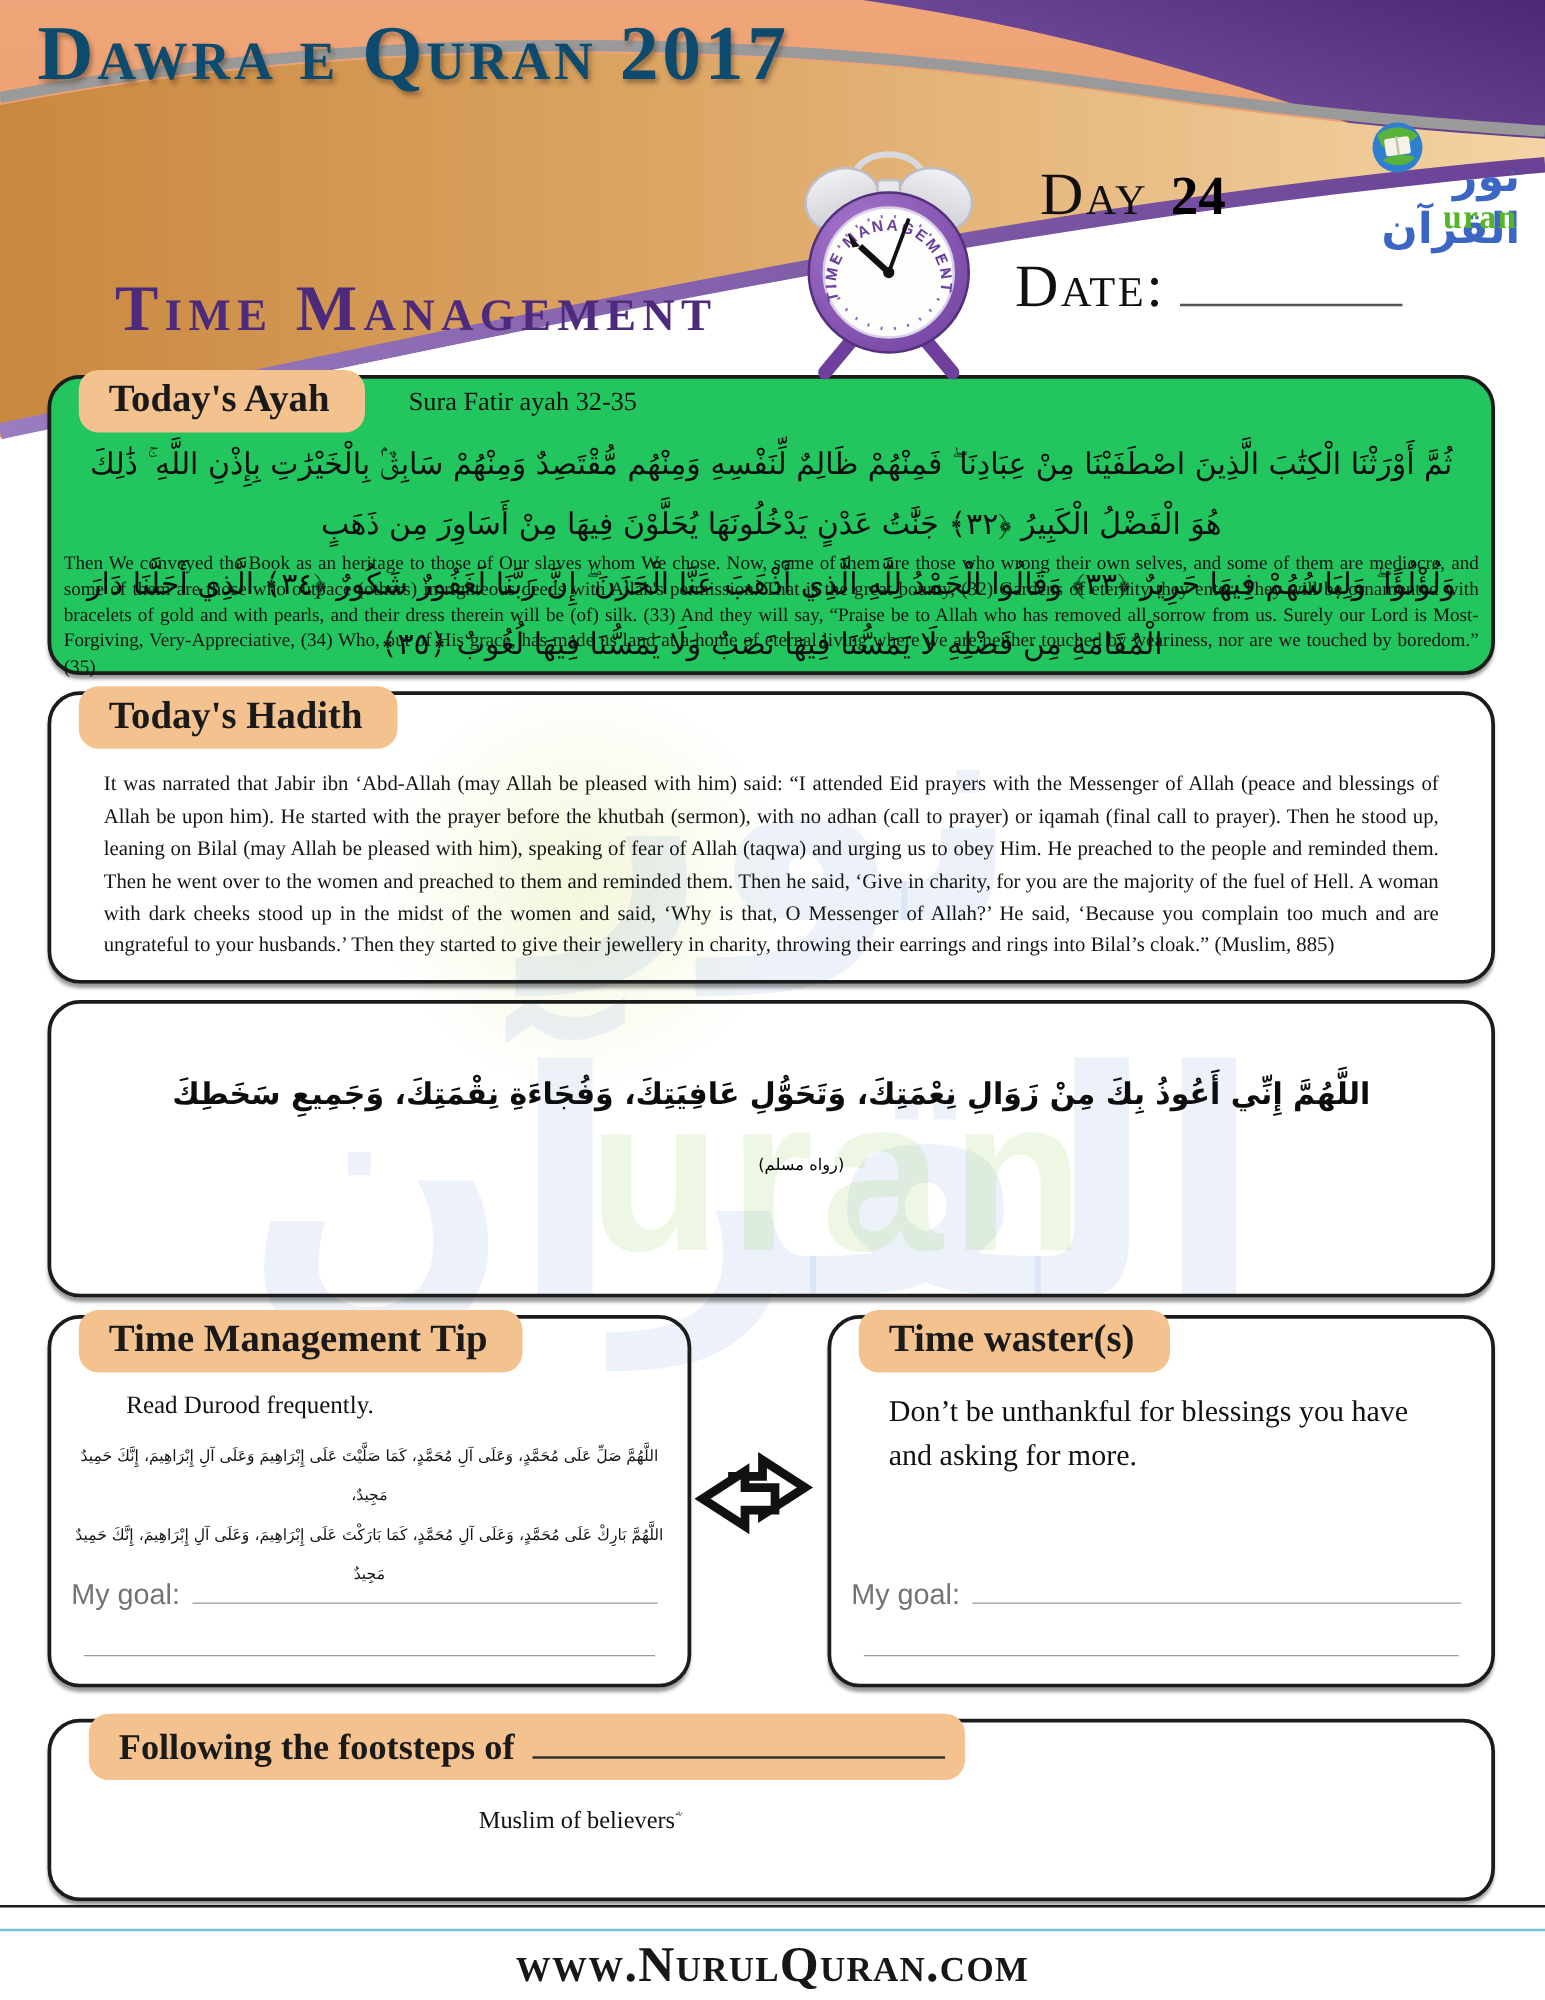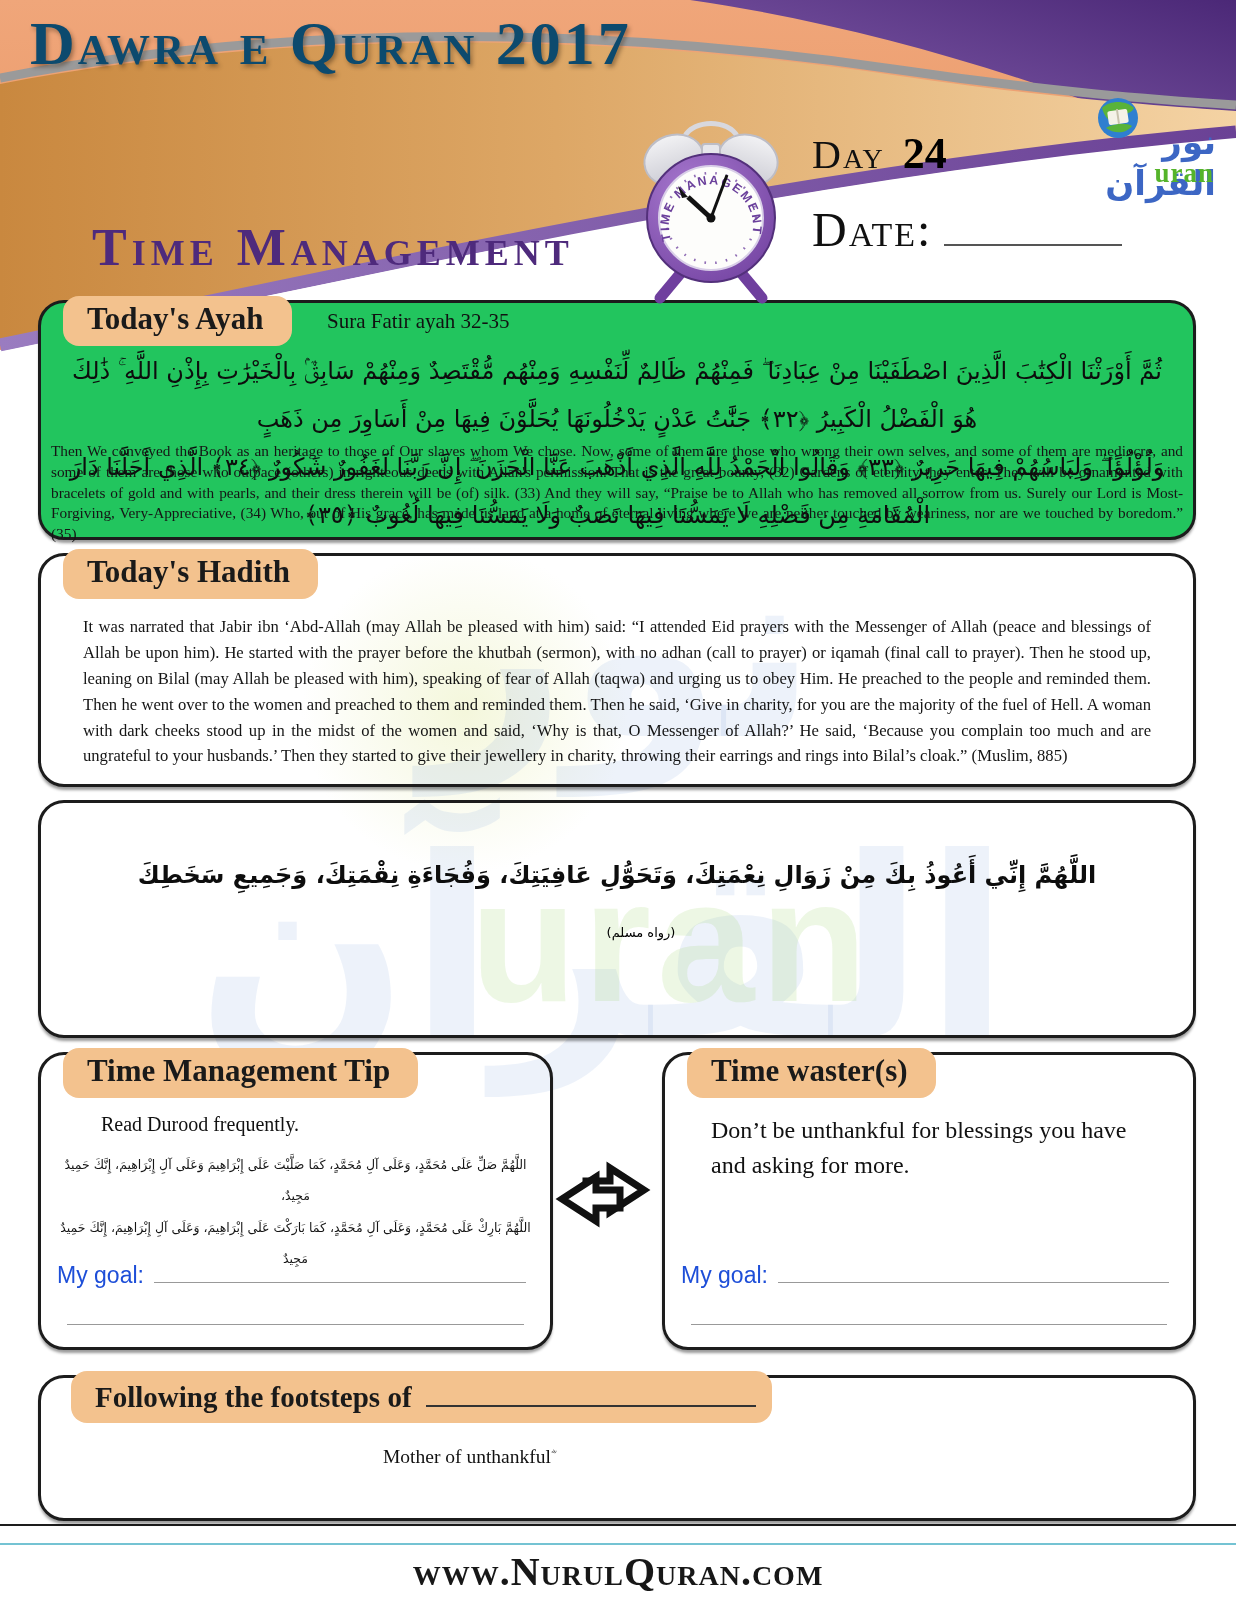--- a/index.html
+++ b/index.html
@@ -7,21 +7,21 @@
         font-family:"Liberation Serif",serif;color:#141414;}
 
   
   #header-art{position:absolute;top:0;left:0;z-index:0;}
   .sc{font-variant:small-caps;}
   #main-title{position:absolute;top:8px;left:30px;z-index:2;font-size:62px;font-weight:bold;
       letter-spacing:3px;color:#0c4a6e;text-shadow:2px 3px 4px rgba(60,40,20,.45);}
   #sub-title{position:absolute;top:218px;left:92px;z-index:2;font-size:52px;font-weight:bold;
       letter-spacing:5px;color:#4e2a7c;}
   #day-row{position:absolute;top:128px;left:812px;z-index:2;display:flex;align-items:baseline;}
-  #day-label{font-size:40px;letter-spacing:2px;color:#101010;}
+  #day-label{font-size:48px;letter-spacing:2px;color:#101010;margin-left:20px;}
   #day-number{font-size:44px;font-weight:bold;margin-left:18px;color:#000;}
   #date-row{position:absolute;top:202px;left:812px;z-index:2;display:flex;align-items:baseline;}
   #date-label{font-size:48px;letter-spacing:2px;color:#101010;}
   .blank-line{display:inline-block;border-bottom:2px solid #555;height:1em;}
   #date-line{width:178px;margin-left:12px;}
 
   
   #logo{position:absolute;top:96px;left:1058px;width:158px;height:100px;z-index:2;}
   #logo-globe{position:absolute;top:0;left:38px;}
   #logo-arabic{position:absolute;top:26px;right:0;width:158px;text-align:right;direction:rtl;
@@ -66,21 +66,21 @@
       font-family:"DejaVu Sans",sans-serif;font-size:13px;color:#000000;padding-left:48px;}
 
   #box-tip{top:1052px;height:292px;width:509px;background:transparent;}
   #tip-text{position:absolute;top:58px;left:60px;right:20px;font-size:20px;color:#111;}
   #tip-durood{position:absolute;top:94px;left:10px;right:10px;text-align:center;direction:rtl;
       font-family:"DejaVu Sans",sans-serif;font-size:12.5px;line-height:2.5;color:#151515;}
   #box-waster{top:1052px;left:662px;height:292px;width:528px;background:transparent;}
   #waster-text{position:absolute;top:58px;left:46px;right:40px;font-size:24px;line-height:1.45;color:#111;}
 
   .goal-row{position:absolute;bottom:58px;left:16px;right:24px;display:flex;align-items:baseline;
-      font-family:"Liberation Sans",sans-serif;font-size:23px;color:#1d4ed8;margin-top:48px;}
+      font-family:"Liberation Sans",sans-serif;font-size:23px;color:#737373;margin-top:48px;}
   .goal-row .blank-line{flex:1;margin-left:10px;border-bottom:1.5px solid #999;}
   .bottom-line{position:absolute;bottom:22px;left:26px;right:26px;border-top:1.5px solid #999;}
 
   #arrow-icon{position:absolute;top:1148px;left:548px;z-index:2;}
 
   #box-footsteps{top:1375px;height:140px;background:transparent;}
   #footsteps-tab{left:30px;padding-right:16px;font-size:29px;display:flex;align-items:baseline;}
   #footsteps-line{width:330px;margin-left:14px;border-bottom:2px solid #333;}
   #footsteps-answer{position:absolute;top:68px;left:342px;font-size:19.5px;color:#111;}
   #footsteps-honorific{font-family:"DejaVu Sans",sans-serif;font-size:15px;}
@@ -231,21 +231,21 @@
     </div>
     <div class="bottom-line"></div>
   </div>
 
   <div class="box" id="box-footsteps">
     <div class="tab" id="footsteps-tab">
       <span>Following the footsteps of</span>
       <span id="footsteps-line" class="blank-line"></span>
     </div>
     <div id="footsteps-answer">
-      <span>Mother of unthankful</span><span id="footsteps-honorific">ؓ</span>
+      <span>Muslim of believers</span><span id="footsteps-honorific">ؓ</span>
     </div>
   </div>
 
   <div id="footer-rule-dark"></div>
   <div id="footer-rule-cyan"></div>
   <div id="footer-url" class="sc">www.NurulQuran.com</div>
 
 </div>
 
 </body></html>

